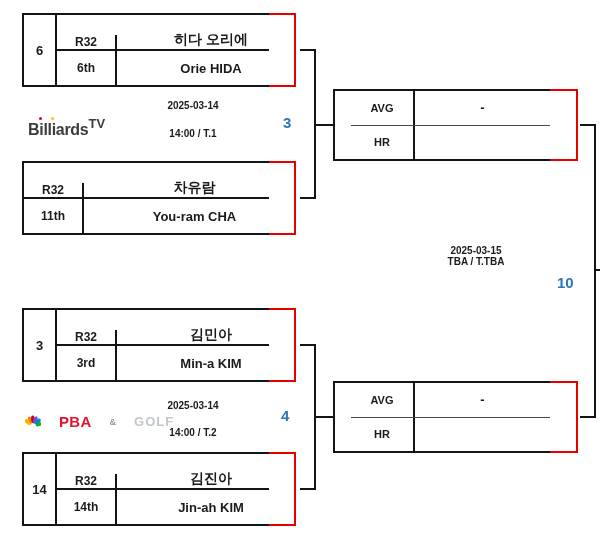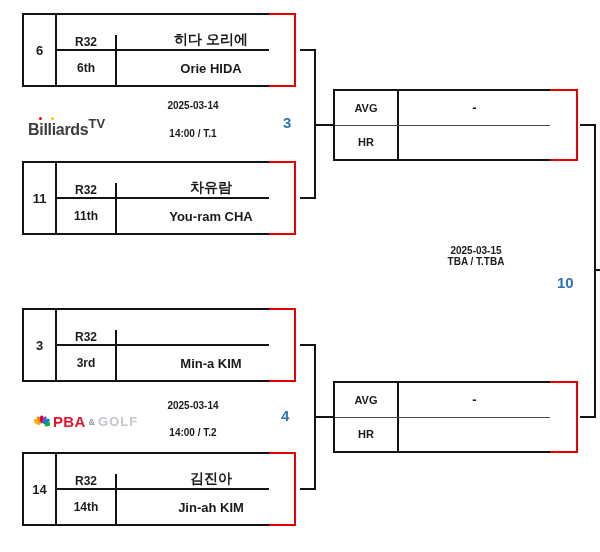--- a/index.html
+++ b/index.html
@@ -32,21 +32,21 @@
     position:absolute; left:245px; top:-2px; width:27px; height:74px;
     border:2.5px solid #e60000; border-left:none; box-sizing:border-box; background:#fff;
   }
 
   
   .stable {
     position:absolute; left:333px; width:219px; height:72px;
     border:2px solid #141414; box-sizing:border-box; display:flex; flex-direction:column; background:#fff;
   }
   .st1 { top:89px; } .st2 { top:381px; }
-  .srow { flex:1; display:flex; min-height:0; }
+  .srow { flex:1; display:flex; min-height:0;margin-left:16px; }
   .srow.top { border-bottom:1.5px solid #4a4a4a; }
   .slabel {
     width:62px; border-right:2px solid #141414; display:flex;
     align-items:center; justify-content:center; font-size:11px; font-weight:700;
   }
   .sval { flex:1; display:flex; align-items:center; justify-content:center; font-size:13px; font-weight:600; }
   .sscore {
     position:absolute; left:215px; top:-2px; width:28px; height:72px;
     border:2.5px solid #e60000; border-left:none; box-sizing:border-box; background:#fff;
   }
@@ -73,21 +73,21 @@
   .logo-btv {
     position:absolute; left:28px; top:116px; font-size:16px; font-weight:700;
     color:#3d3d3d; letter-spacing:-0.3px; white-space:nowrap;
   }
   .logo-btv .sup { font-size:13px; vertical-align:7px; letter-spacing:0; }
   .bdot { position:absolute; width:3.2px; height:3.2px; border-radius:50%; }
   .bdot.red { left:11px; top:1px; background:#e3001b; }
   .bdot.yellow { left:23px; top:1px; background:#ffc600; }
 
   
-  .logo-pba { position:absolute; left:34px; top:413px; display:flex; align-items:center; gap:3px; }
+  .logo-pba { position:absolute; left:25px; top:413px; display:flex; align-items:center; gap:18px; }
   .pba-text { font-size:15px; font-weight:800; color:#e8112d; letter-spacing:0.3px; }
   .amp-text { font-size:9px; color:#8e959b; font-weight:700; }
   .golf-text { font-size:13px; font-weight:700; color:#c2c7cc; letter-spacing:1px; }
 </style>
 </head>
 <body>
 
 <div class="bracket-root">
 
   <div class="ptable t1">
@@ -99,39 +99,39 @@
       </div>
       <div class="prow">
         <div class="rcell">6th</div>
         <div class="ncell en">Orie HIDA</div>
       </div>
     </div>
     <div class="pscore"></div>
   </div>
 
   <div class="ptable t2">
-    <div class="seed">11</div>
     <div class="rows">
       <div class="prow top">
         <div class="rcell">R32</div>
         <div class="ncell kr">차유람</div>
       </div>
       <div class="prow">
         <div class="rcell">11th</div>
         <div class="ncell en">You-ram CHA</div>
       </div>
     </div>
     <div class="pscore"></div>
   </div>
 
   <div class="ptable t3">
     <div class="seed">3</div>
     <div class="rows">
       <div class="prow top">
         <div class="rcell">R32</div>
+        <div class="ncell kr">김민아</div>
       </div>
       <div class="prow">
         <div class="rcell">3rd</div>
         <div class="ncell en">Min-a KIM</div>
       </div>
     </div>
     <div class="pscore"></div>
   </div>
 
   <div class="ptable t4">

